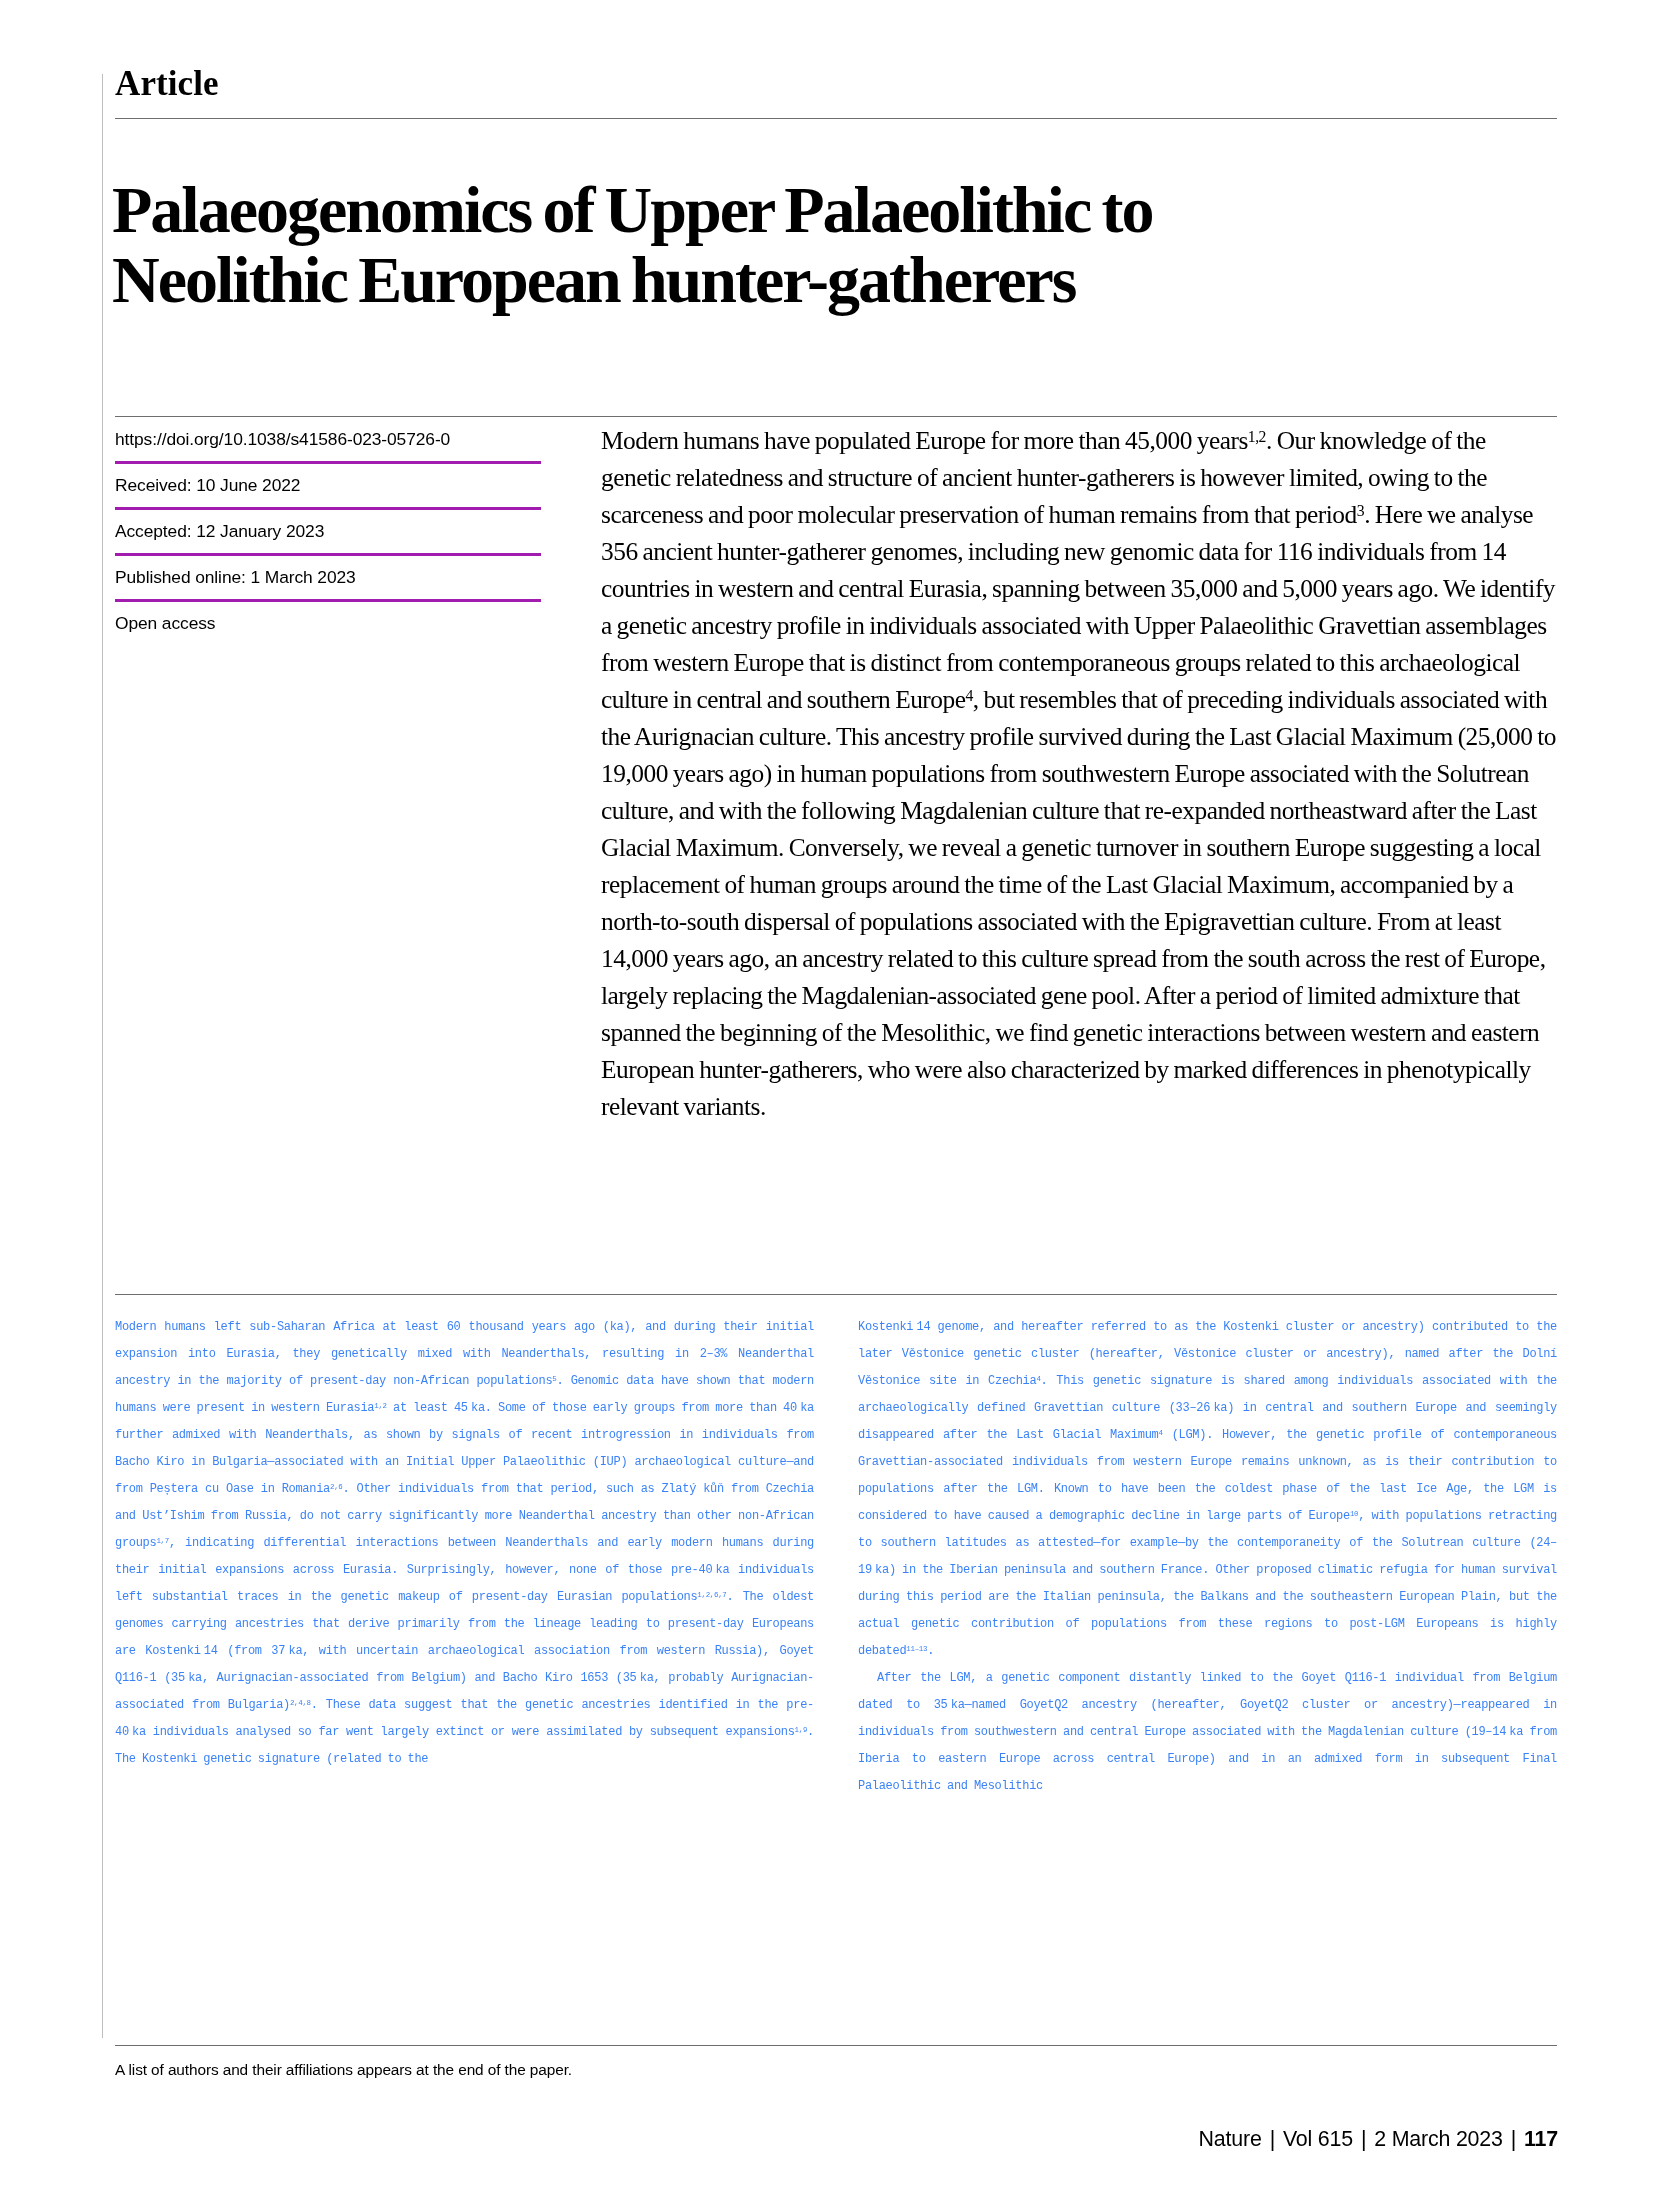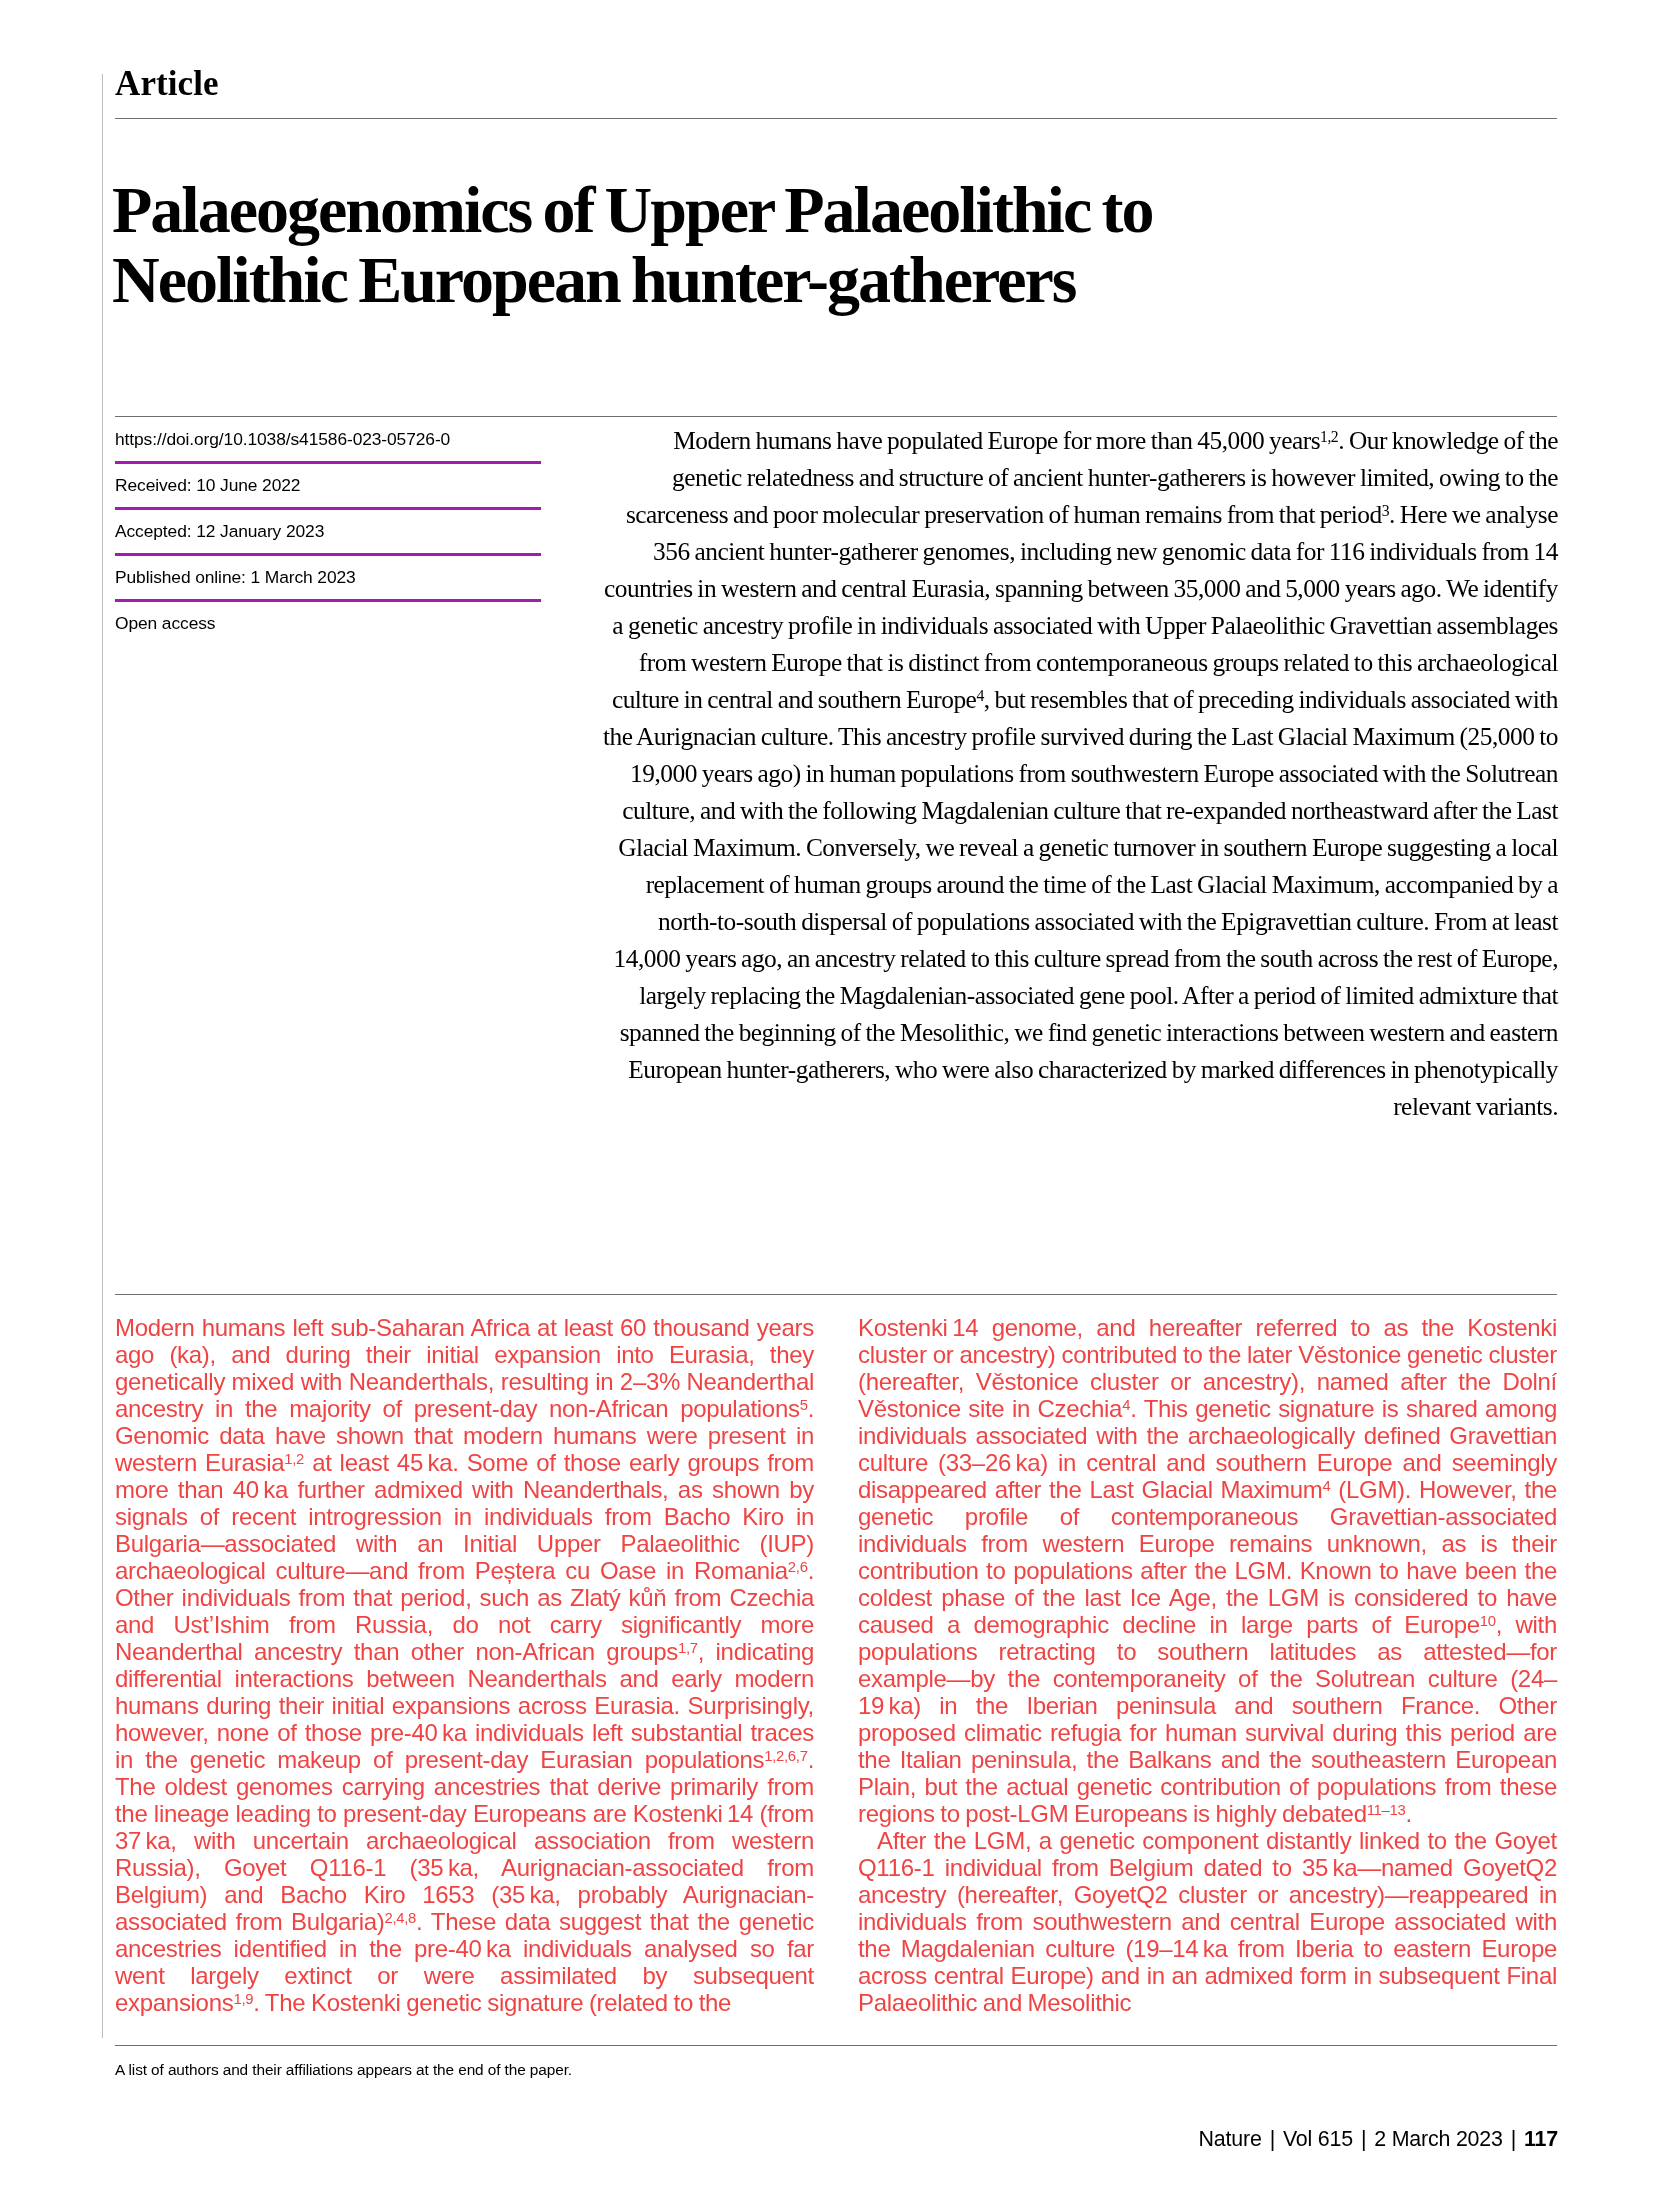--- a/index.html
+++ b/index.html
@@ -123,21 +123,21 @@
   .abstract {
     position: absolute;
     left: 601px;
     top: 422px;
     width: 957px;
     font-family: "Liberation Serif", "DejaVu Serif", serif;
     font-size: 25.4px;
     line-height: 37px;
     letter-spacing: -0.5px;
     word-spacing: -1px;
-    text-align: right;
+    text-align: left;
     color: #000;
   }
   sup {
     font-size: 0.62em;
     vertical-align: 0.46em;
     line-height: 0;
   }
 
   
   .rule-body {
@@ -147,27 +147,27 @@
     width: 1442px;
     height: 1.3px;
     background: #6e6e6e;
   }
 
   
   .col {
     position: absolute;
     top: 1314px;
     width: 699px;
-    font-family: Liberation Sans, sans-serif;
-    font-size: 24px;
+    font-family: Liberation Mono, monospace;
+    font-size: 12px;
     line-height: 27px;
     letter-spacing: -0.3px;
     word-spacing: -0.7px;
     text-align: justify;
-    color: #ef4444;
+    color: #3b82f6;
     hyphens: none;
   }
   .col-left  { left: 115px; }
   .col-right { left: 858px; }
   .col p { margin: 0; }
   .col p.indent { text-indent: 19px; }
 
   
   .rule-foot {
     position: absolute;

